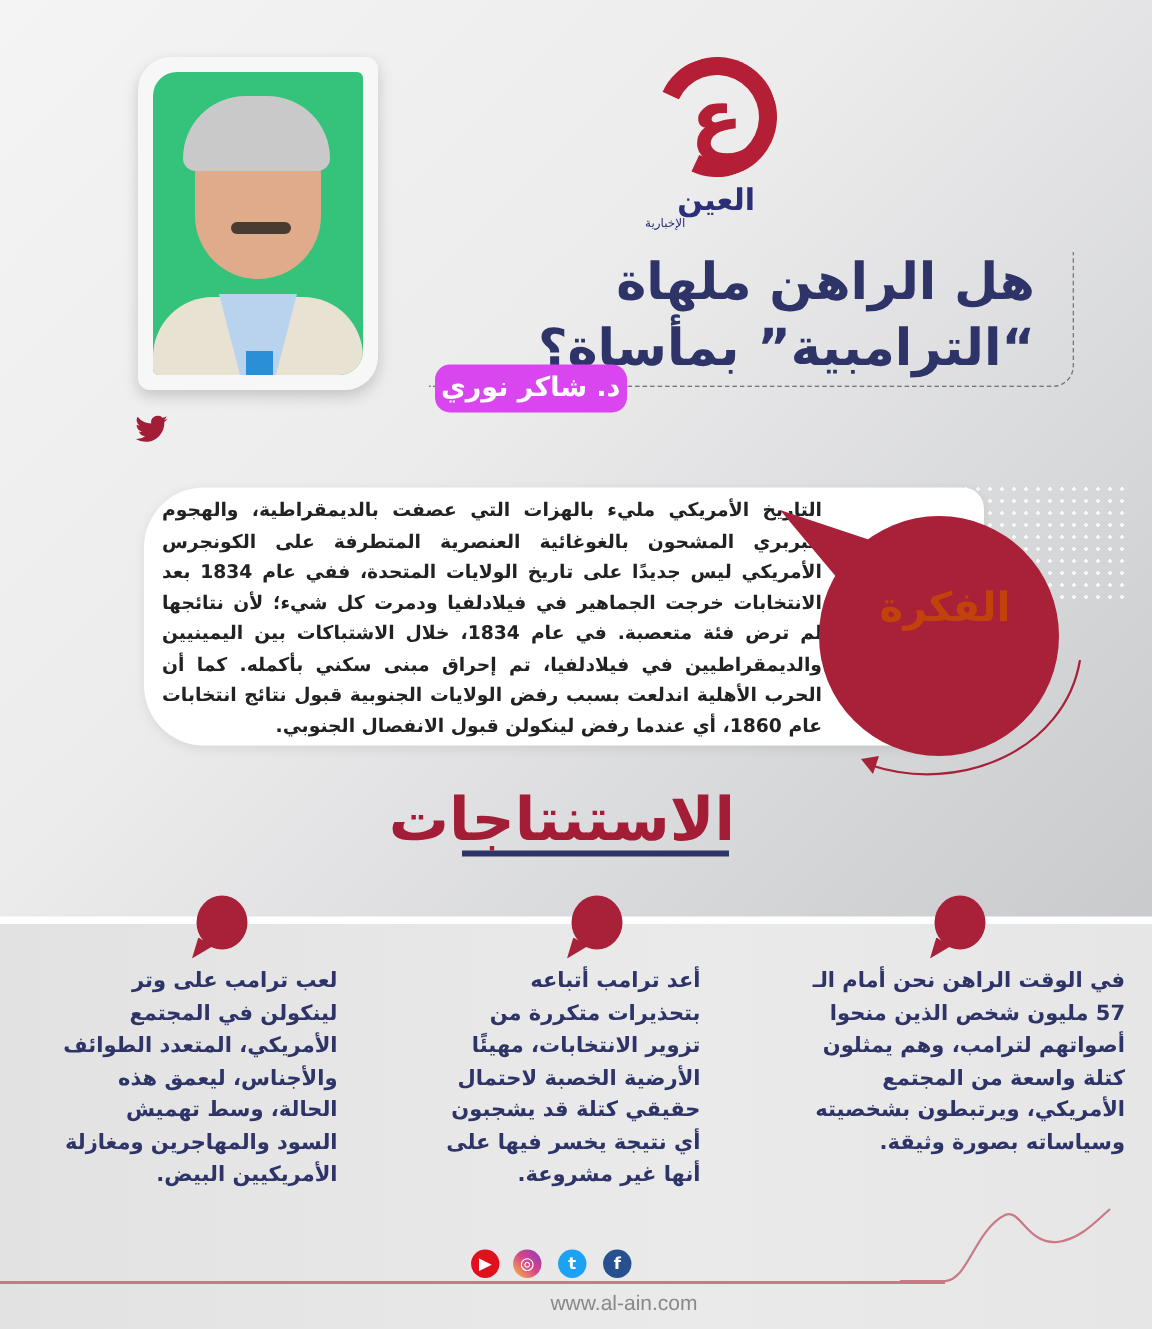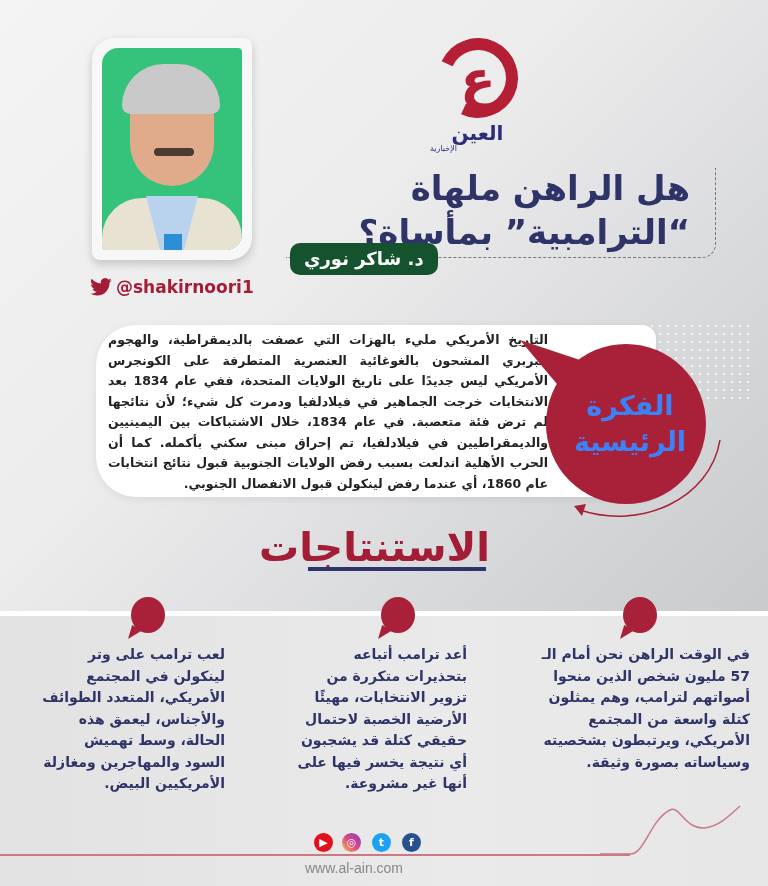--- a/index.html
+++ b/index.html
@@ -59,22 +59,22 @@
   .title-box {
     right: 52px; top: 168px; width: 430px; height: 90px;
     border-right: 1.5px dashed #777; border-bottom: 1.5px dashed #777;
     border-bottom-right-radius: 14px;
   }
   .title {
     right: 78px; top: 166px; width: 430px; text-align: right; direction: rtl;
     font-size: 34px; font-weight: bold; color: #2e3468; line-height: 44px;
   }
   .author-pill {
-    left: 290px; top: 243px; height: 32px; padding: 0 14px;
-    background: #14532d; color: #fff; border-radius: 10px;
+    left: 290px; top: 243px; height: 32px; padding: 0 4px;
+    background: #d946ef; color: #fff; border-radius: 10px;
     font-size: 18px; font-weight: bold; line-height: 32px; direction: rtl;
   }
 
   
   .idea-card {
     left: 96px; top: 325px; width: 560px; height: 172px;
     background: #ffffff; border-radius: 40px 14px 14px 40px;
     box-shadow: 0 2px 8px rgba(0,0,0,0.08);
   }
   .idea-text {
@@ -84,21 +84,21 @@
   .idea-bubble {
     left: 546px; top: 344px; width: 160px; height: 160px;
     background: #a82139; border-radius: 50%;
   }
   .idea-tail {
     left: 520px; top: 340px; width: 60px; height: 50px; background: #a82139;
     clip-path: polygon(0 0, 100% 40%, 70% 100%);
   }
   .idea-label {
     left: 560px; top: 388px; width: 140px; text-align: center; direction: rtl;
-    color: #3b82f6; font-weight: bold; font-size: 27px; line-height: 36px;
+    color: #c2410c; font-weight: bold; font-size: 27px; line-height: 36px;
   }
   .idea-arc {
     left: 560px; top: 440px; width: 170px; height: 85px;
   }
   .dots {
     left: 640px; top: 322px; width: 110px; height: 80px;
     background-image: radial-gradient(#ffffff 1.2px, transparent 1.3px);
     background-size: 8px 8px; opacity: 0.8;
   }
 
@@ -122,21 +122,21 @@
 
   .col-text {
     direction: rtl; text-align: right; font-size: 14px; font-weight: bold;
     line-height: 21.5px; color: #2e3468;
   }
 
   
   .footer-line-left { left: 0; top: 854px; width: 630px; height: 1.5px; background: #c97a84; }
   .footer-wave { left: 600px; top: 800px; width: 168px; height: 60px; }
   .social { top: 833px; width: 19px; height: 19px; border-radius: 50%; color: #fff; font-size: 11px; font-weight: bold; text-align: center; line-height: 19px; }
-  .site-url { left: 305px; top: 860px; width: 160px; text-align: left; color: #888; font-size: 14px; font-family: "Liberation Sans", sans-serif; }
+  .site-url { left: 305px; top: 860px; width: 160px; text-align: right; color: #888; font-size: 14px; font-family: "Liberation Sans", sans-serif; }
 </style>
 </head>
 <body>
 
 <div class="abs logo">
   <div class="logo-ring"></div>
   <div class="logo-glyph">ع</div>
   <div class="logo-name">العين</div>
   <div class="logo-sub">الإخبارية</div>
 </div>
@@ -149,35 +149,33 @@
     <div class="face"></div>
     <div class="hair"></div>
     <div class="mustache"></div>
   </div>
 </div>
 
 <div class="abs twitter-handle">
   <svg width="22" height="18" viewBox="0 0 24 20">
     <path fill="#a21d35" d="M24 2.4a9.8 9.8 0 0 1-2.8.8A4.9 4.9 0 0 0 23.3.5a9.9 9.9 0 0 1-3.1 1.2A4.9 4.9 0 0 0 11.8 6 14 14 0 0 1 1.7.9a4.9 4.9 0 0 0 1.5 6.6A4.9 4.9 0 0 1 1 6.9a4.9 4.9 0 0 0 3.9 4.9 4.9 4.9 0 0 1-2.2.1 4.9 4.9 0 0 0 4.6 3.4A9.9 9.9 0 0 1 0 17.3 14 14 0 0 0 7.5 19.5c9.1 0 14-7.5 14-14v-.6A10 10 0 0 0 24 2.4z"></path>
   </svg>
-  <span>@shakirnoori1</span>
 </div>
 
 <div class="abs title-box"></div>
 <div class="abs title">هل الراهن ملهاة “الترامبية” بمأساة؟</div>
 <div class="abs author-pill">د. شاكر نوري</div>
 
 <div class="abs dots"></div>
 <div class="abs idea-card"></div>
 <div class="abs idea-text">التاريخ الأمريكي مليء بالهزات التي عصفت بالديمقراطية، والهجوم البربري المشحون بالغوغائية العنصرية المتطرفة على الكونجرس الأمريكي ليس جديدًا على تاريخ الولايات المتحدة، ففي عام 1834 بعد الانتخابات خرجت الجماهير في فيلادلفيا ودمرت كل شيء؛ لأن نتائجها لم ترض فئة متعصبة. في عام 1834، خلال الاشتباكات بين اليمينيين والديمقراطيين في فيلادلفيا، تم إحراق مبنى سكني بأكمله. كما أن الحرب الأهلية اندلعت بسبب رفض الولايات الجنوبية قبول نتائج انتخابات عام 1860، أي عندما رفض لينكولن قبول الانفصال الجنوبي.</div>
 <div class="abs idea-tail"></div>
 <div class="abs idea-bubble"></div>
 <div class="abs idea-label">
   <div>الفكرة</div>
-  <div>الرئيسية</div>
 </div>
 <svg class="abs idea-arc" viewBox="0 0 170 85">
   <path d="M160 0 C150 60 80 90 20 70" fill="none" stroke="#a82139" stroke-width="1.5"></path>
   <path d="M14 66 L26 64 L22 76 Z" fill="#a82139"></path>
 </svg>
 
 <div class="abs concl-title">الاستنتاجات</div>
 <div class="abs concl-underline"></div>
 
 <div class="abs lower-bg"></div>

